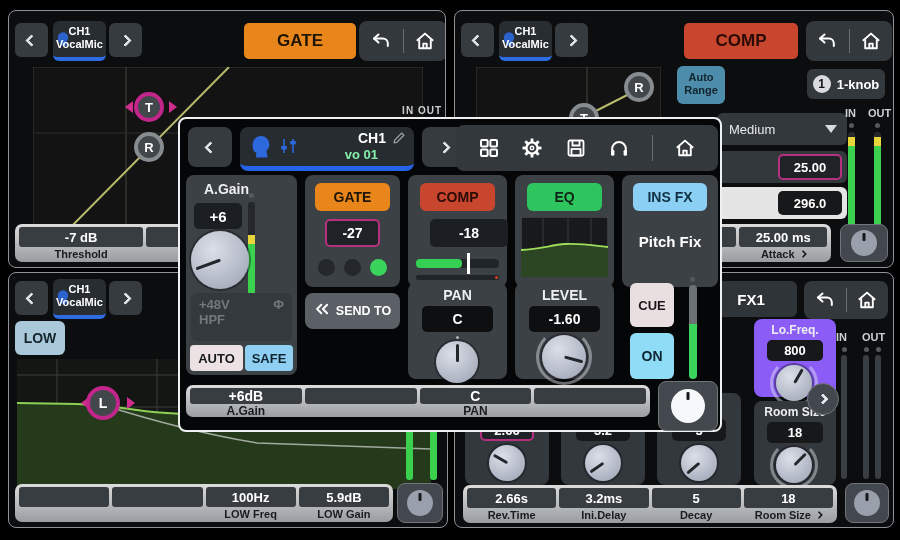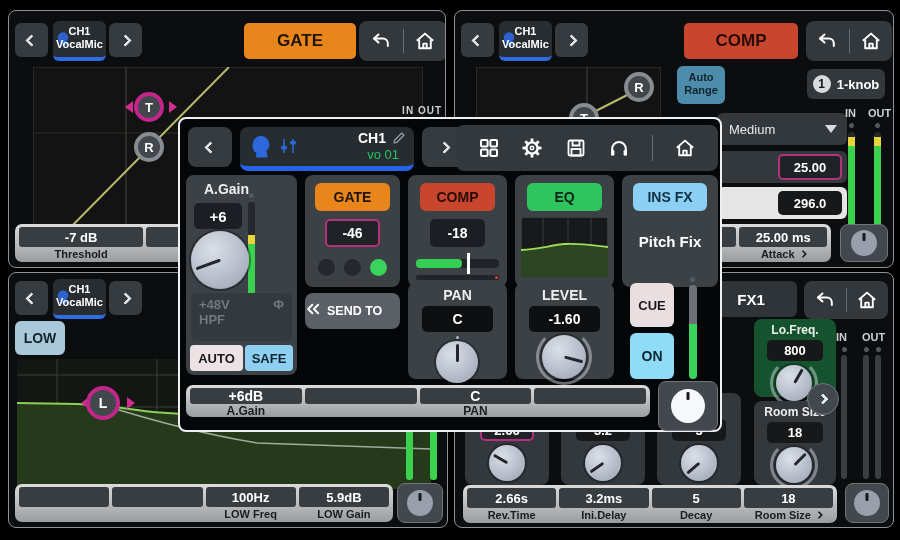--- a/index.html
+++ b/index.html
@@ -280,21 +280,21 @@
       <span style="width:1px;height:24px;background:#6a6e72"></span>
       <span class="icon">
           <svg viewBox="0 0 22 22" fill="none" stroke="#fff" stroke-width="1.9" stroke-linejoin="round">
             <path d="M2.8 10.8 11 3.6l8.2 7.2"></path>
             <path d="M5.2 9.2v9h11.6v-9"></path>
             <path d="M9.3 18.2v-4.6h3.4v4.6"></path>
           </svg>
         </span>
     </div>
 
-    <div class="card" style="left:299px;top:46px;width:82px;height:78px;background:#14532d">
+    <div class="card" style="left:299px;top:46px;width:82px;height:78px;background:#8b5cf6">
       <div class="lbl" style="left:0;right:0;top:4px;font-size:12px">Lo.Freq.</div>
       <div class="valbox" style="left:13px;top:21px;width:56px;height:21px;font-size:13px;background:#16181a">800</div>
       <div class="knob ring" style="position:absolute;left:22px;top:46px;width:36px;height:36px;--a:-150deg"></div>
     </div>
     <div class="abs" style="left:352px;top:110px;width:32px;height:32px;background:#43484e;border:1px solid #6f7479;border-radius:50%;display:flex;align-items:center;justify-content:center;z-index:2">
         <span class="chv r w" style="width:8px;height:8px"></span>
       </div>
     <div class="card" style="left:299px;top:128px;width:82px;height:84px;background:#33383c">
       <div class="lbl" style="left:0;right:0;top:4px;font-size:12px">Room Size</div>
       <div class="valbox" style="left:13px;top:21px;width:56px;height:21px;font-size:13px;background:#16181a">18</div>
@@ -360,21 +360,21 @@
       <span class="abs" style="left:40px;top:11px"><svg viewBox="0 0 18 16" width="18" height="16" fill="none">
             <line x1="4" y1="1" x2="4" y2="15" stroke="#2d68dc" stroke-width="1.6"></line>
             <line x1="13" y1="1" x2="13" y2="15" stroke="#2d68dc" stroke-width="1.6"></line>
             <rect x="1.2" y="8" width="5.6" height="3.4" fill="#2d68dc"></rect>
             <rect x="10.2" y="3" width="5.6" height="3.4" fill="#2d68dc"></rect>
           </svg></span>
       <span class="abs" style="right:28px;top:3px;color:#fff;font-weight:700;font-size:14px">CH1</span>
       <span class="abs" style="right:8px;top:4px"><svg viewBox="0 0 16 16" width="14" height="14" fill="none" stroke="#9ca2a8" stroke-width="1.4">
             <path d="M2.5 13.5l.4-2.9 8.2-8.2 2.5 2.5-8.2 8.2z"></path>
           </svg></span>
-      <span class="abs" style="right:15px;top:20px;color:#22c55e;font-weight:400;font-size:13px">vo 01</span>
+      <span class="abs" style="right:36px;top:20px;color:#86efac;font-weight:700;font-size:13px">vo 01</span>
     </div>
     <div class="navbtn" style="left:242px;top:8px;width:44px;height:40px;border-radius:8px">
         <span class="chv r"></span>
       </div>
     <div class="iconbox" style="left:276px;top:6px;width:262px;height:46px">
       <span class="icon">
           <svg viewBox="0 0 22 22" fill="none" stroke="#fff" stroke-width="2">
             <rect x="3" y="3" width="6.6" height="6.6" rx="1"></rect>
             <rect x="12.4" y="3" width="6.6" height="6.6" rx="1"></rect>
             <rect x="3" y="12.4" width="6.6" height="6.6" rx="1"></rect>
@@ -435,31 +435,31 @@
             <span>Φ</span>
           </div>
         <div>HPF</div>
       </div>
       <div class="pillbtn" style="left:4px;top:170px;width:53px;height:26px;background:#ece2e4;color:#17191c;font-size:13px;border-radius:4px">AUTO</div>
       <div class="pillbtn" style="left:59px;top:170px;width:48px;height:26px;background:#8fd0f2;color:#0e2431;font-size:13px;border-radius:4px">SAFE</div>
     </div>
 
     <div class="card" style="left:125px;top:56px;width:95px;height:112px">
       <div class="pillbtn" style="left:10px;top:8px;width:75px;height:28px;background:#e8861c;color:#1e1505">GATE</div>
-      <div class="valbox mag" style="left:20px;top:44px;width:55px;height:28px;font-size:14px">-46</div>
+      <div class="valbox mag" style="left:20px;top:44px;width:55px;height:28px;font-size:14px">-27</div>
       <div class="abs" style="left:0;right:0;top:84px;display:flex;justify-content:center;gap:9px">
         <span class="dot"></span>
         <span class="dot"></span>
         <span class="dot on"></span>
       </div>
     </div>
 
     <div class="card" style="left:228px;top:56px;width:99px;height:112px">
       <div class="pillbtn" style="left:12px;top:8px;width:75px;height:28px;background:#c8452e;color:#2a0c06">COMP</div>
-      <div class="valbox" style="left:22px;top:44px;width:55px;height:28px;font-size:14px">-18</div>
+      <div class="valbox" style="left:22px;top:44px;width:78px;height:28px;font-size:14px">-18</div>
       <div class="abs" style="left:8px;top:84px;width:83px;height:9px;background:#212428;border-radius:4px">
         <div class="abs" style="left:0;top:0;bottom:0;width:56%;background:#35cf53;border-radius:4px"></div>
         <div class="abs" style="left:62%;top:-6px;width:3px;height:21px;background:#fff"></div>
       </div>
       <div class="abs" style="left:8px;top:100px;width:83px;height:5px;background:#212428;border-radius:2px">
         <div class="abs" style="right:1px;top:1px;width:3px;height:3px;background:#e0402a;border-radius:50%"></div>
       </div>
     </div>
 
     <div class="card" style="left:335px;top:56px;width:99px;height:112px">
@@ -474,21 +474,21 @@
             <path d="M0 33 C20 32 30 28 44 27 C58 26 70 28 87 30" stroke="#9edc5a" stroke-width="1.8" fill="none"></path>
           </svg>
       </div>
     </div>
 
     <div class="card" style="left:442px;top:56px;width:96px;height:112px">
       <div class="pillbtn" style="left:11px;top:8px;width:74px;height:28px;background:#8bd0f4;color:#103042">INS FX</div>
       <div class="lbl" style="left:0;right:0;top:58px;font-size:15px;color:#fff">Pitch Fix</div>
     </div>
 
-    <div class="abs" style="left:125px;top:174px;width:95px;height:36px;background:#5a6066;border-radius:8px;display:flex;align-items:center;justify-content:flex-start;gap:5px">
+    <div class="abs" style="left:125px;top:174px;width:95px;height:36px;background:#5a6066;border-radius:8px;display:flex;align-items:center;justify-content:center;gap:5px">
       <span><svg viewBox="0 0 22 18" width="17" height="14" fill="none" stroke="#fff" stroke-width="2.4" stroke-linecap="round" stroke-linejoin="round">
             <path d="M9.5 3.5 4 9l5.5 5.5"></path>
             <path d="M17 3.5 11.5 9l5.5 5.5"></path>
           </svg></span>
       <span style="color:#fff;font-weight:700;font-size:12.5px">SEND TO</span>
     </div>
 
     <div class="card" style="left:228px;top:164px;width:99px;height:96px">
       <div class="lbl" style="left:0;right:0;top:4px;font-size:14px">PAN</div>
       <div class="valbox" style="left:14px;top:23px;width:71px;height:26px;font-size:14px;background:#0d0f11">C</div>

